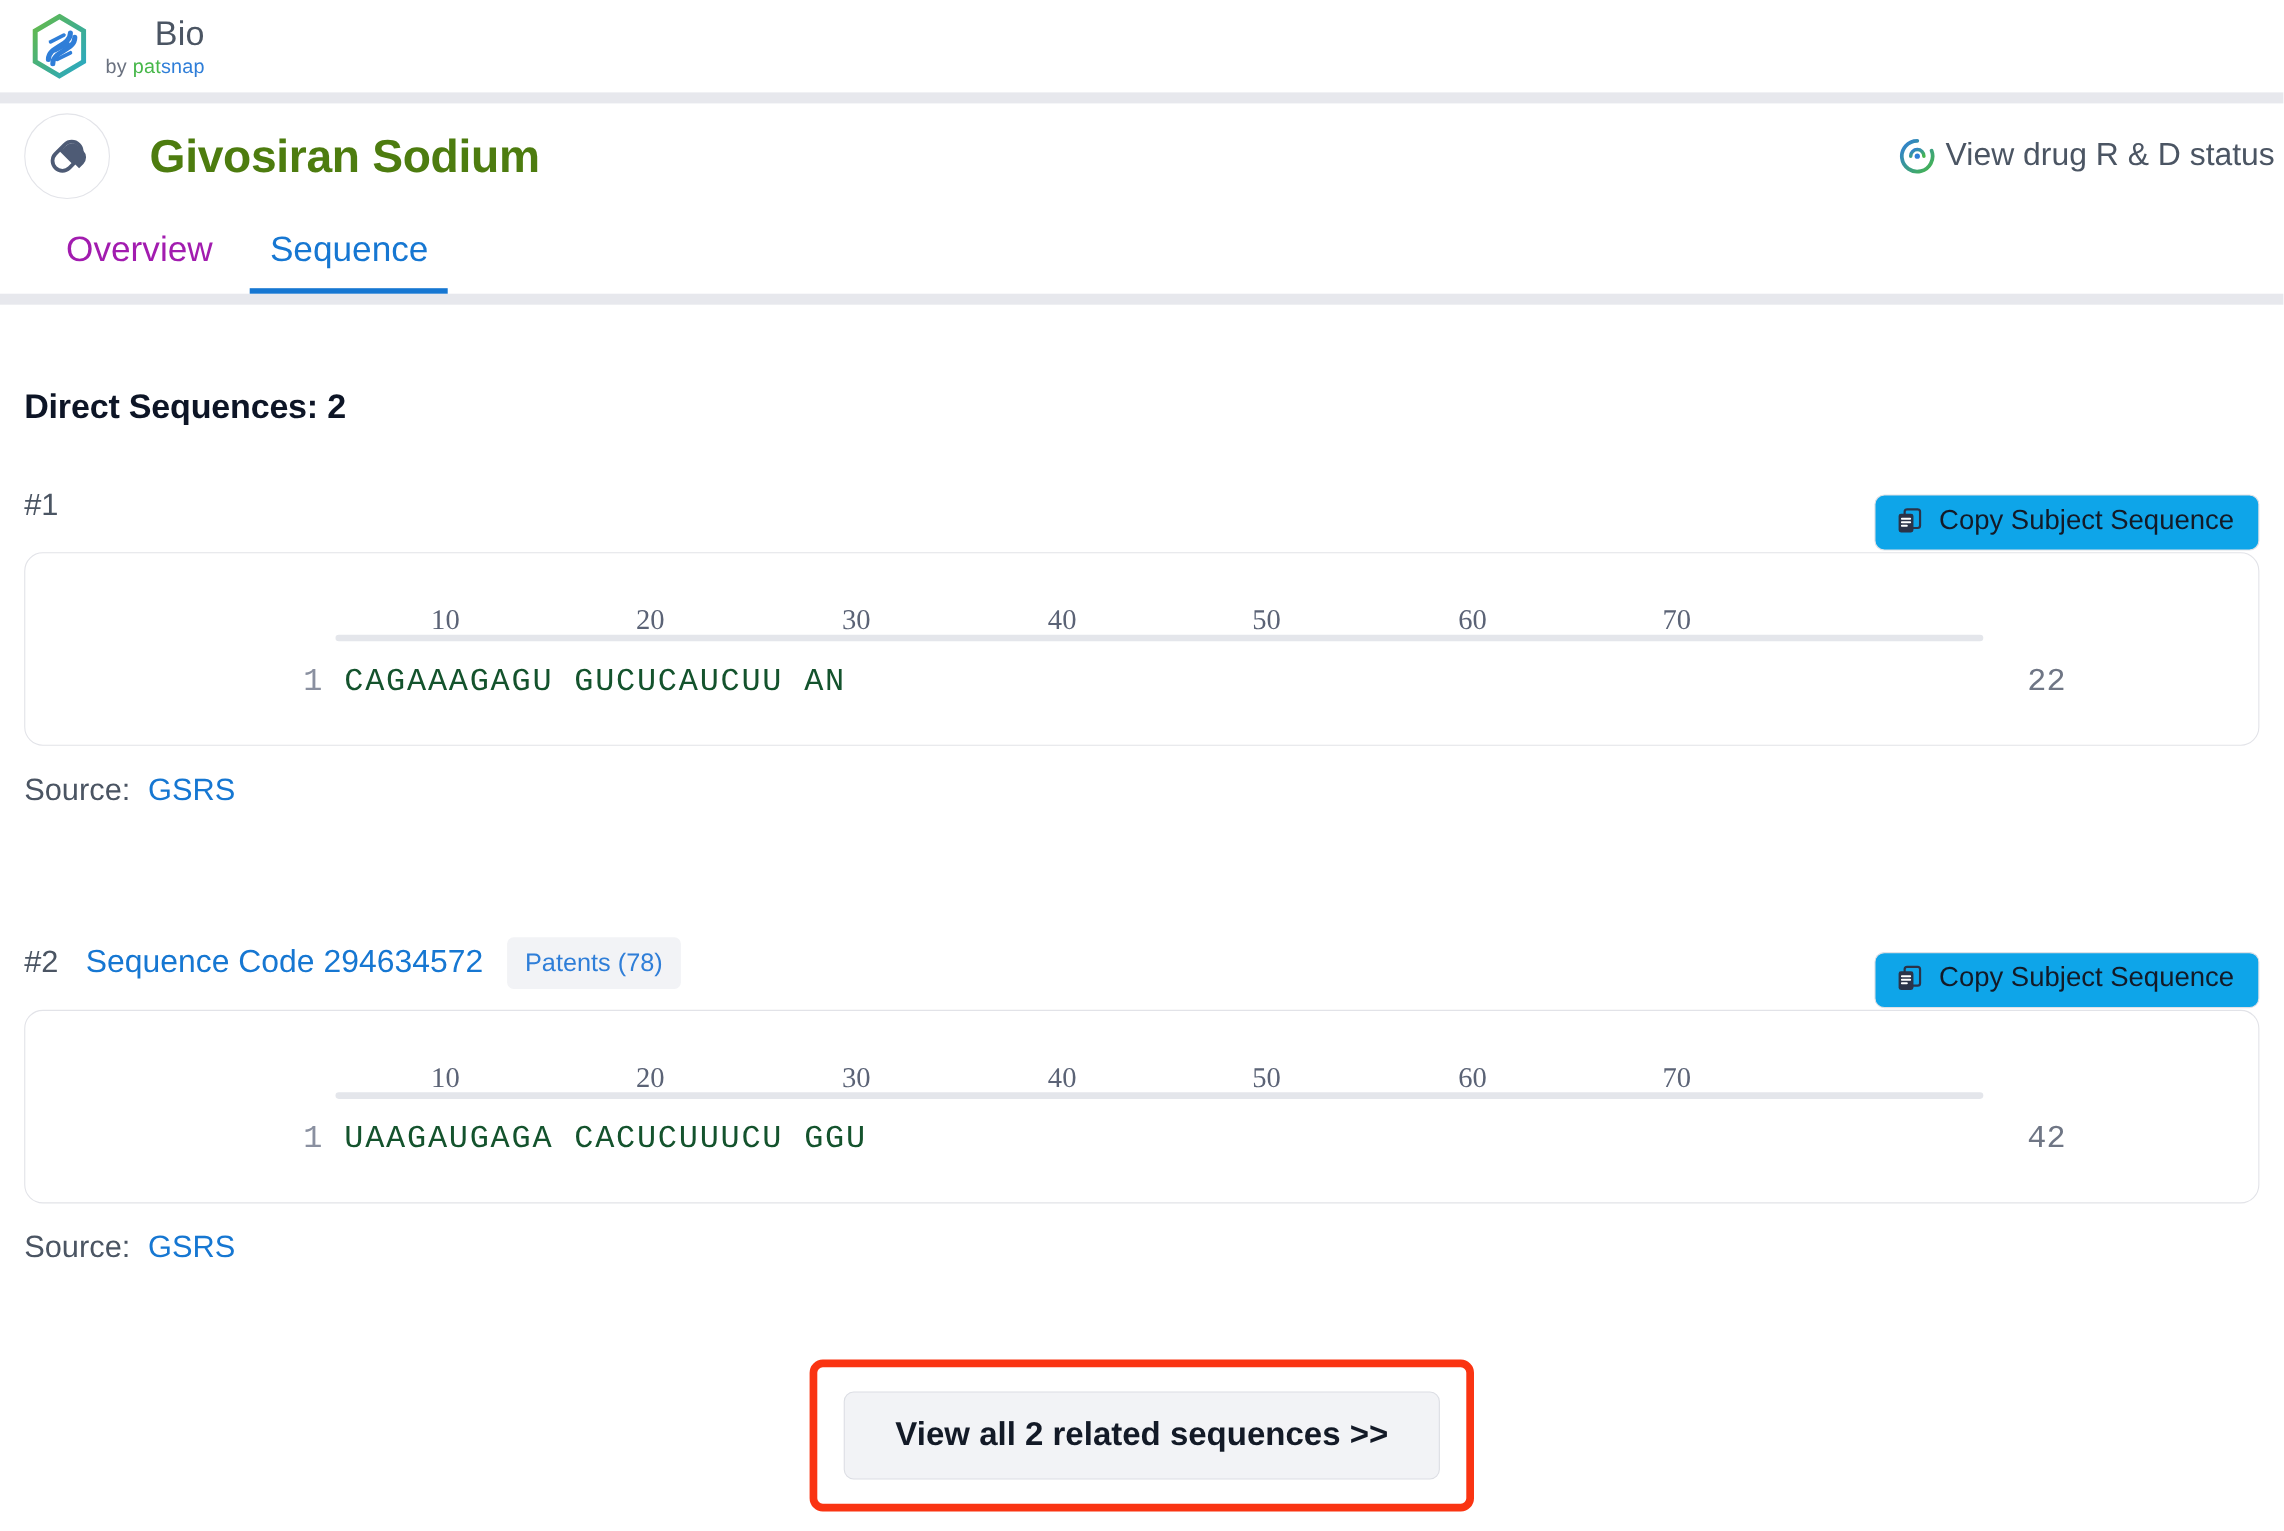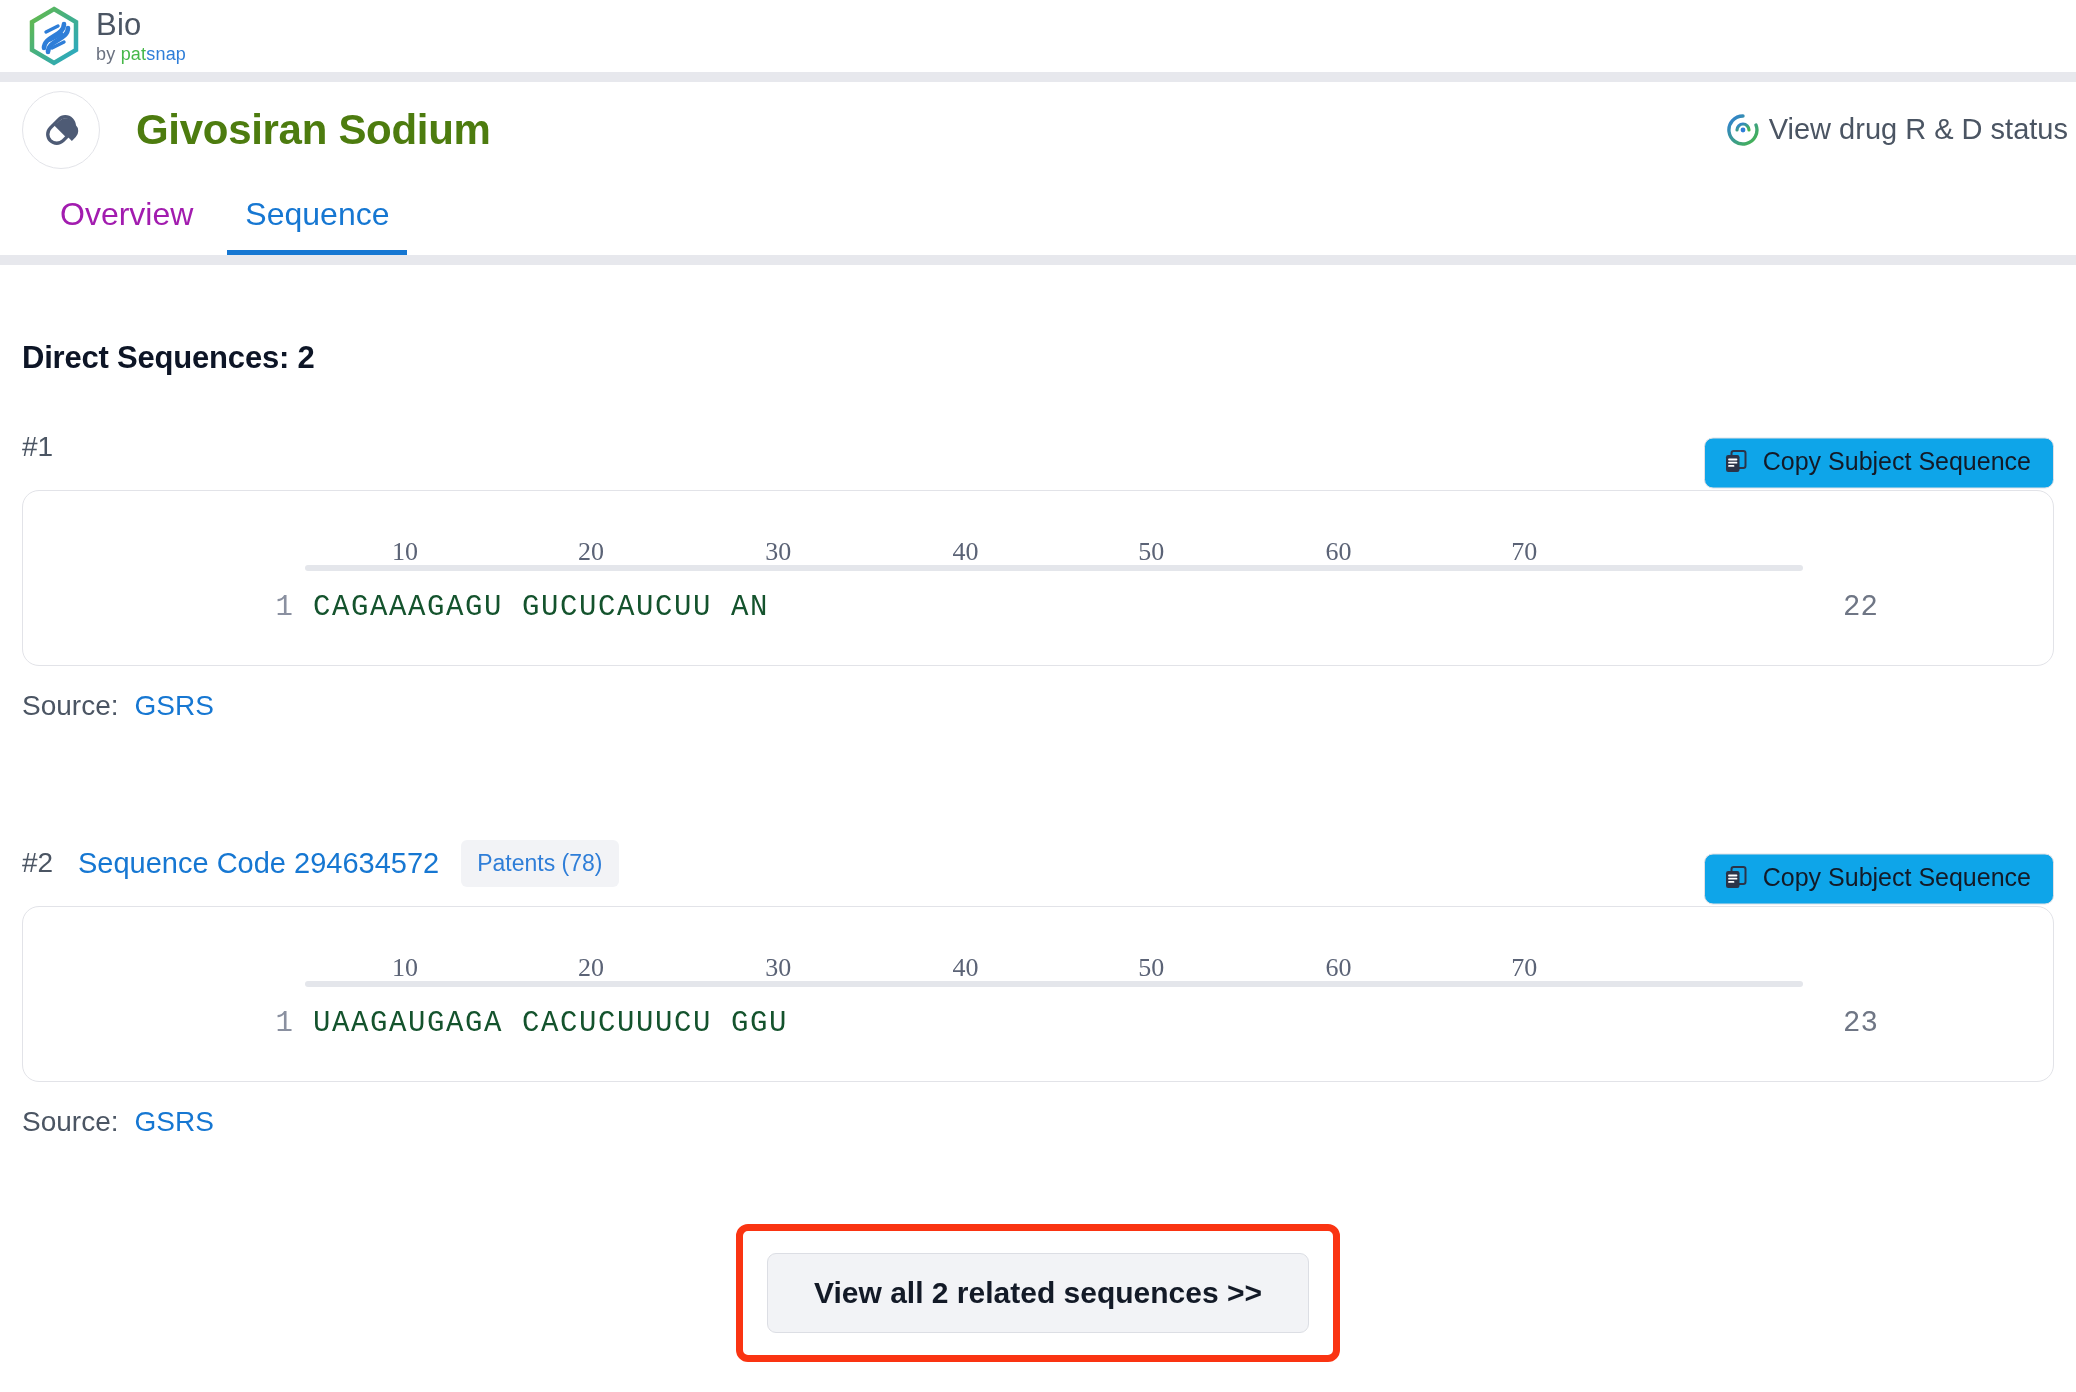--- a/index.html
+++ b/index.html
@@ -11,26 +11,27 @@
     height: 1392px;
     background: #ffffff;
     font-family: "Liberation Sans", sans-serif;
     -webkit-font-smoothing: antialiased;
     overflow: hidden;
     position: relative;
   }
 
   
   .brandbar {
-    height: 72px;
+    height: 84px;
     background: #ffffff;
     display: flex;
     align-items: center;
     padding-left: 26px;
     box-sizing: border-box;
+    text-align: right;
   }
   .brand-logo {
     width: 56px;
     height: 60px;
     flex: 0 0 auto;
     margin-right: 14px;
   }
   .brand-text {
     display: flex;
     flex-direction: column;
@@ -432,21 +433,21 @@
         <span class="ruler-tick" style="left:19.1%">20</span>
         <span class="ruler-tick" style="left:31.6%">30</span>
         <span class="ruler-tick" style="left:44.1%">40</span>
         <span class="ruler-tick" style="left:56.5%">50</span>
         <span class="ruler-tick" style="left:69.0%">60</span>
         <span class="ruler-tick" style="left:81.4%">70</span>
       </div>
       <div class="seq-line">
         <span class="seq-start">1</span>
         <span class="seq-residues">UAAGAUGAGA CACUCUUUCU GGU</span>
-        <span class="seq-end">23</span>
+        <span class="seq-end">42</span>
       </div>
     </div>
     <div class="source-row">
       <span class="source-label">Source:</span>
       <span class="source-value">GSRS</span>
     </div>
   </div>
 
   <div class="footer-area">
     <div class="annot-box">

